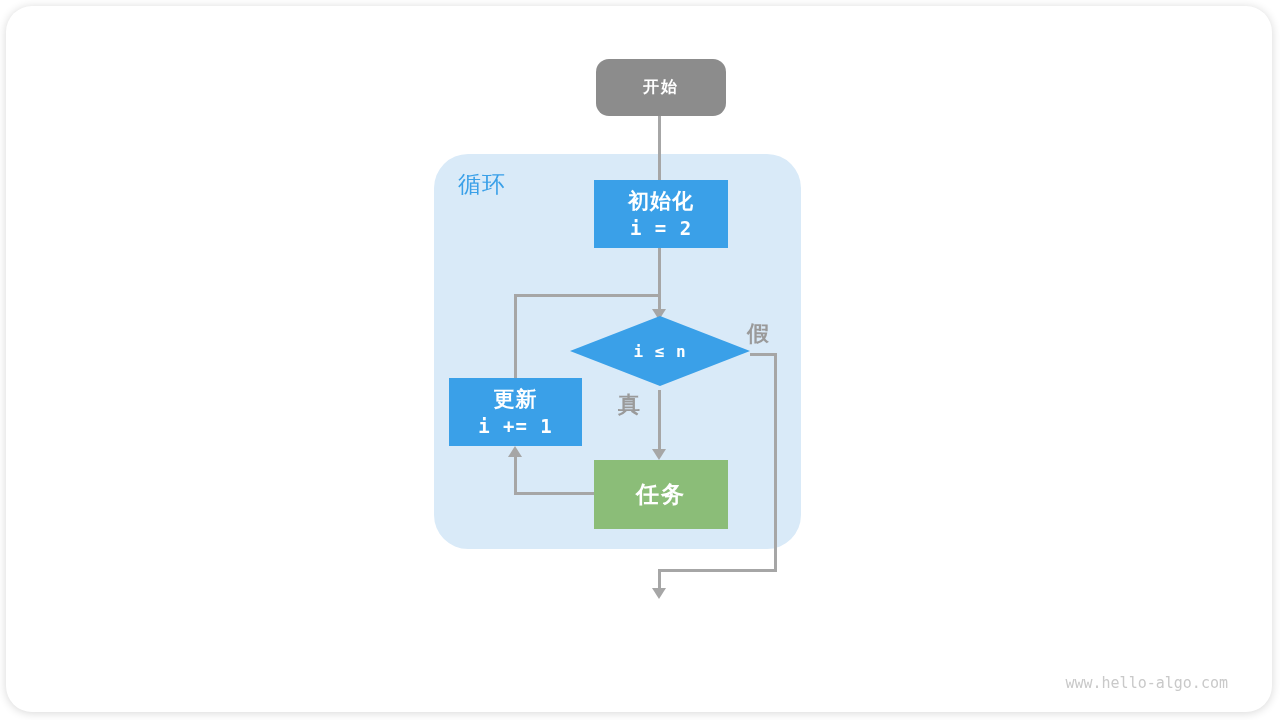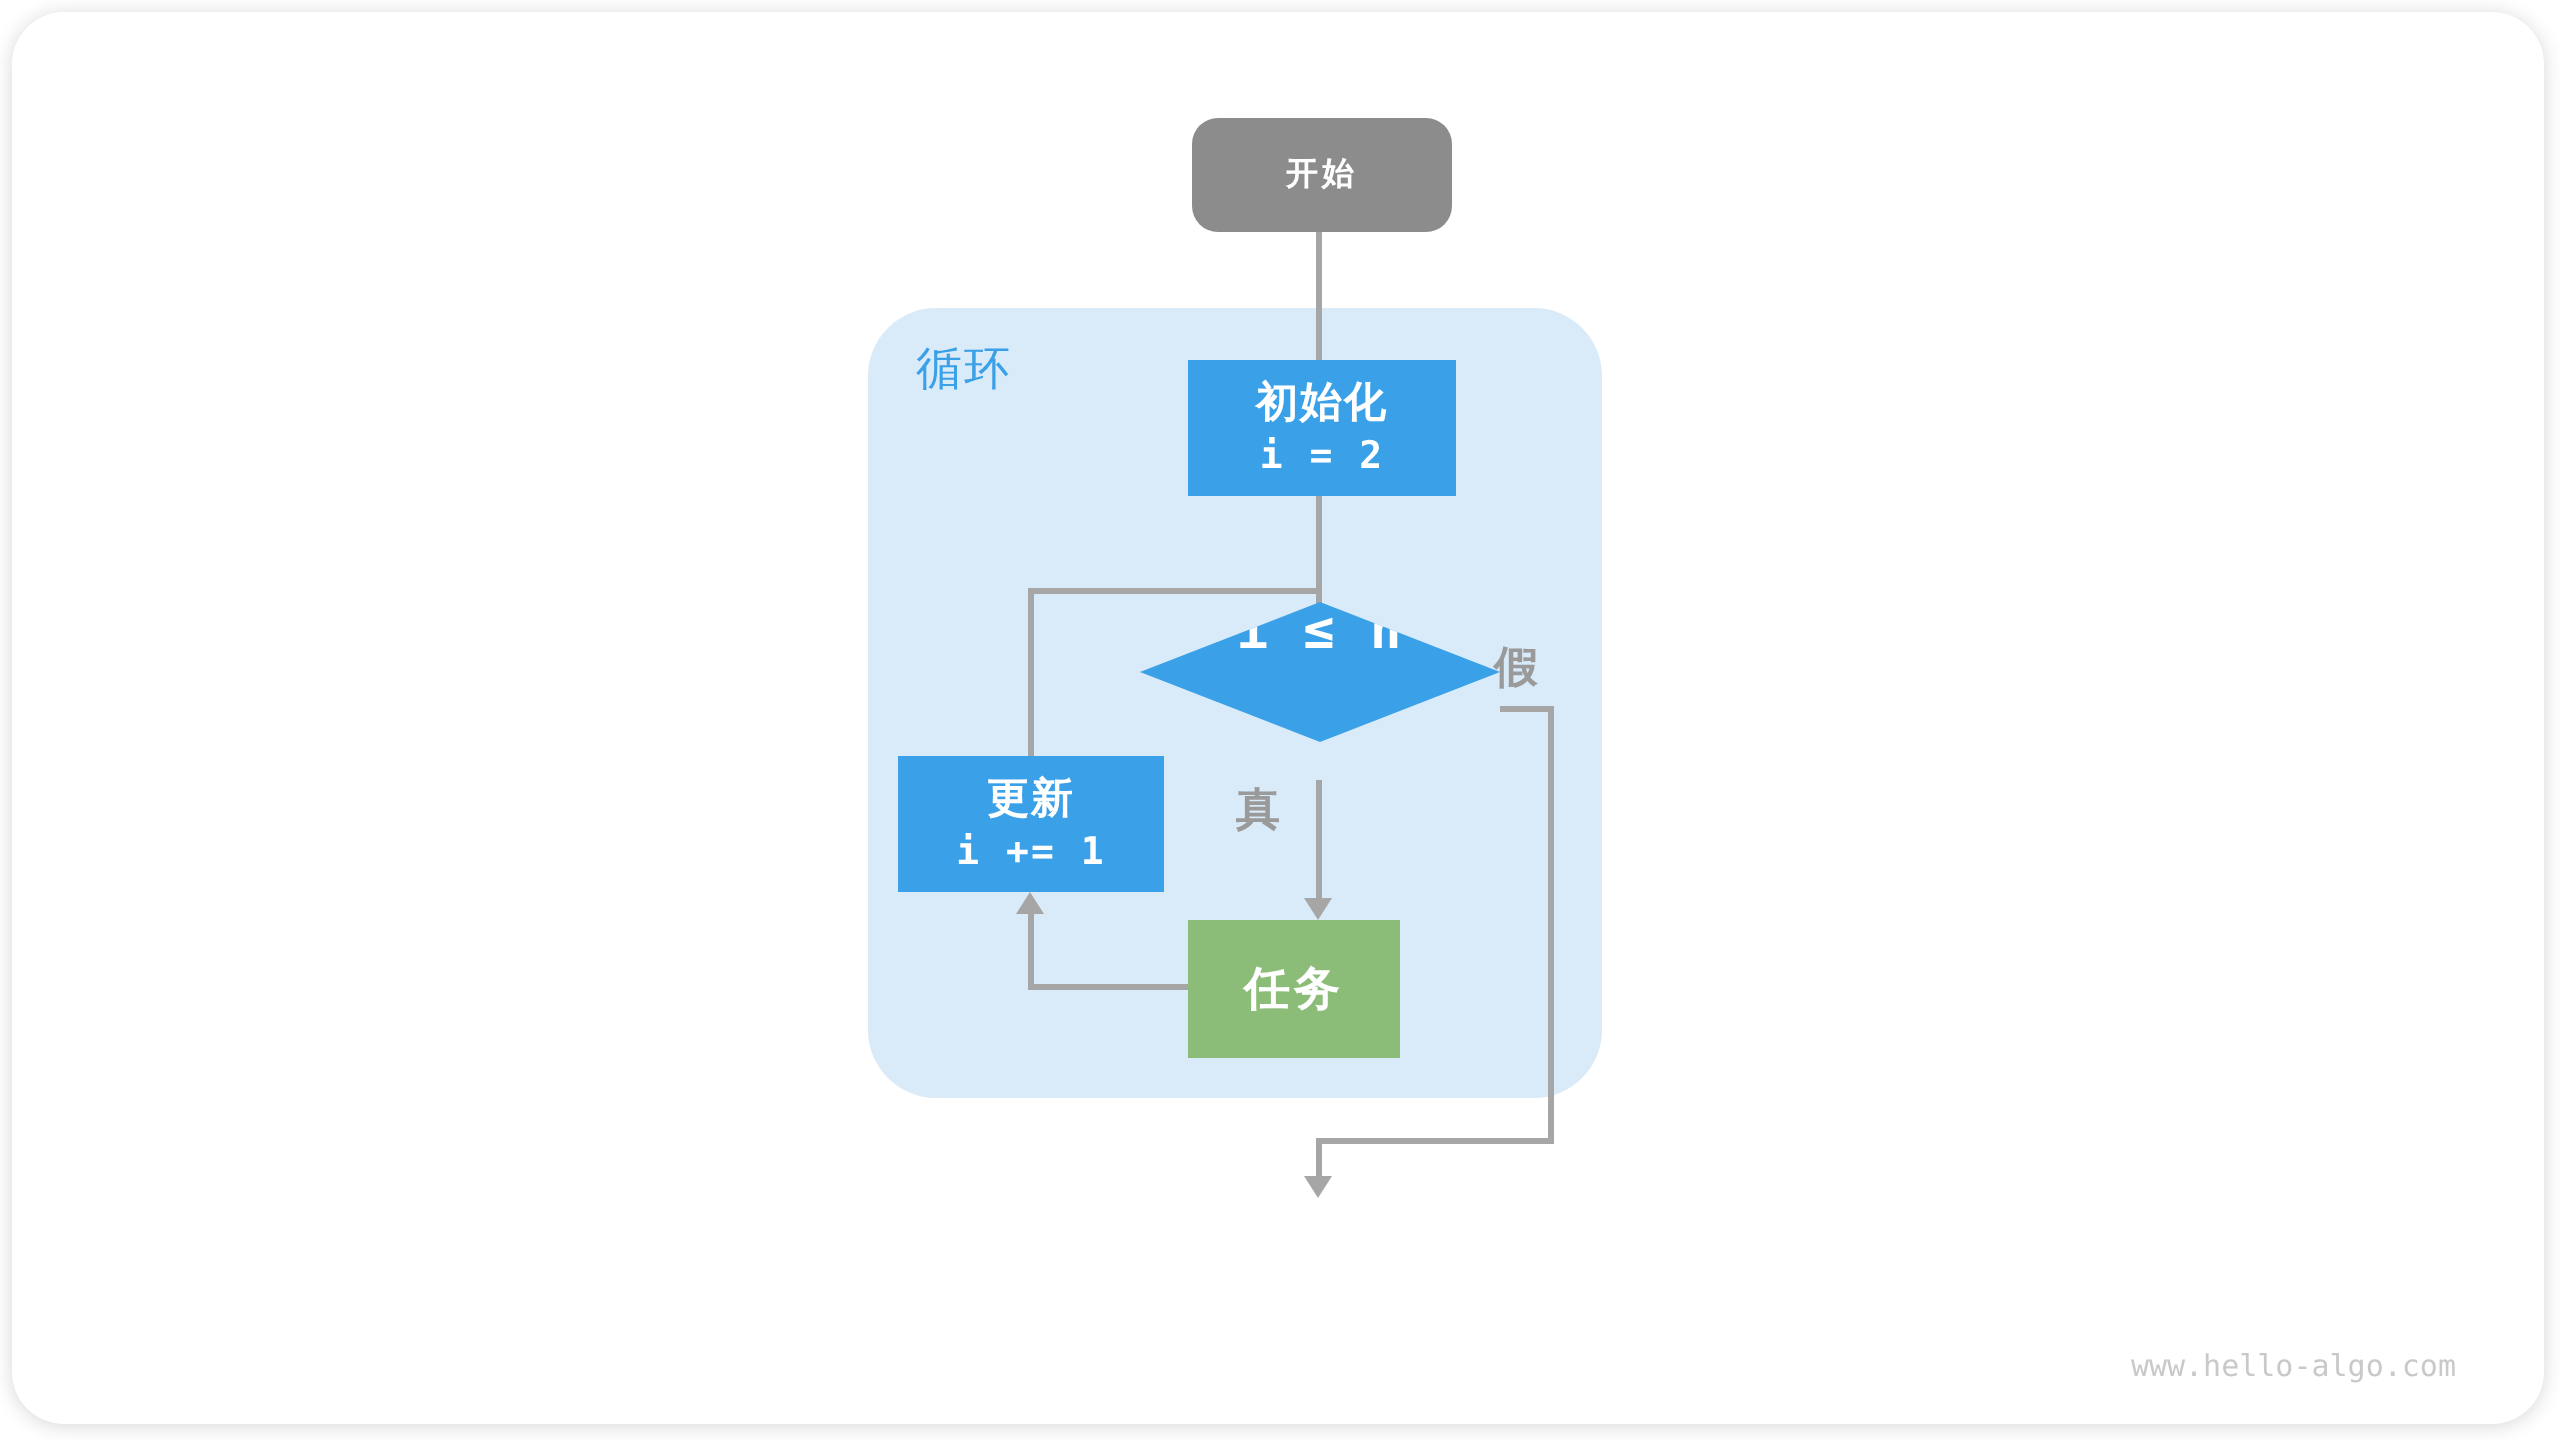--- a/index.html
+++ b/index.html
@@ -61,30 +61,30 @@
   .loop-label {
     position: absolute;
     left: 452px; top: 163px;
     color: var(--node-blue, #3aa0e8);
     font-size: 23px;
     font-weight: 400;
     letter-spacing: 1px;
   }
   .diamond {
     position: absolute;
-    left: 564px; top: 295px;
+    left: 564px; top: 310px;
     width: 180px; height: 70px;
     background: var(--node-blue, #3aa0e8);
     clip-path: polygon(50% 0%, 100% 50%, 50% 100%, 0% 50%);
     display: flex;
-    align-items: flex-start;
+    align-items: center;
     justify-content: center;
     color: #ffffff;
     font-family: "DejaVu Sans Mono", "Liberation Mono", monospace;
-    font-size: 26px;
+    font-size: 16px;
     font-weight: 700;
     letter-spacing: 1px;
   }
   .branch-label {
     position: absolute;
     color: var(--branch-label, #9a9a9a);
     font-size: 22px;
     font-weight: 700;
   }
 
@@ -153,19 +153,19 @@
 
   <div class="diamond">
     <span>i ≤ n</span>
   </div>
 
   <div class="node node-blue" style="left:443px; top:372px; width:133px; height:68px;">
     <span class="node-title">更新</span>
     <span class="node-code">i += 1</span>
   </div>
 
-  <div class="node node-green" style="left:588px; top:454px; width:106px; height:69px;text-align:right;">
+  <div class="node node-green" style="left:588px; top:454px; width:134px; height:69px;text-align:right;">
     <span>任务</span>
   </div>
 
 
   <div class="watermark">www.hello-algo.com</div>
 </div>
 
 </body></html>

